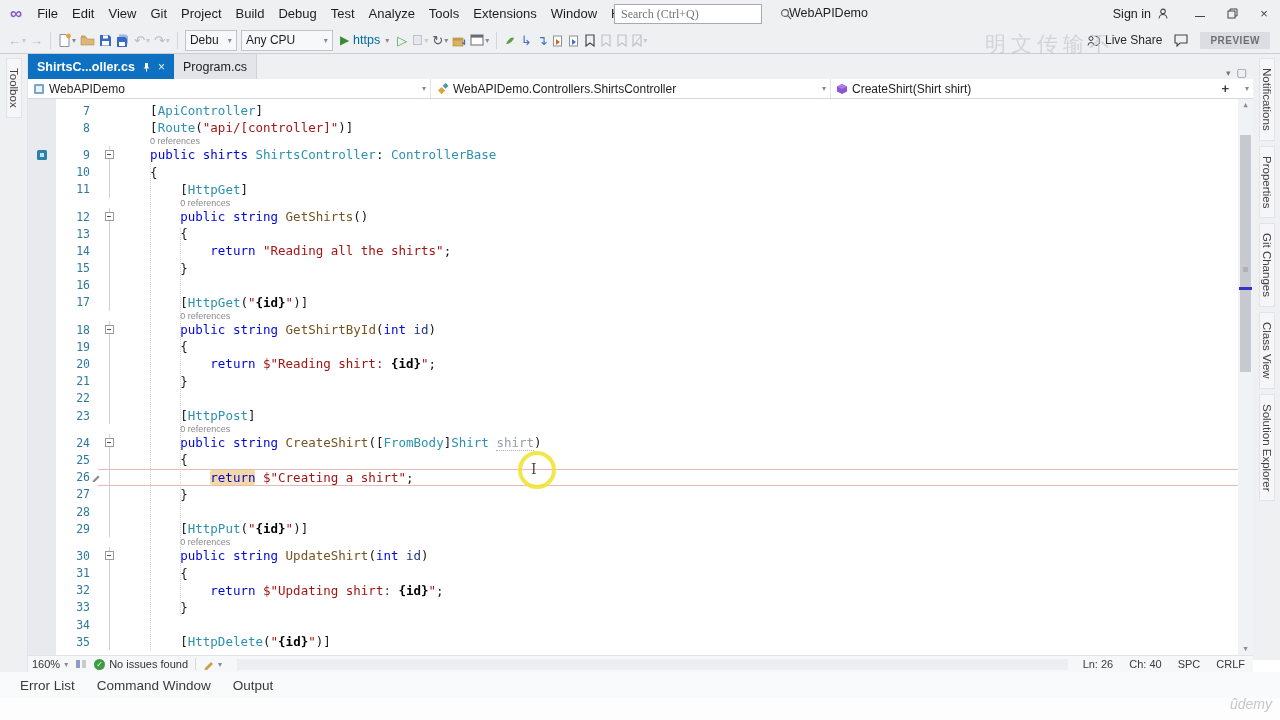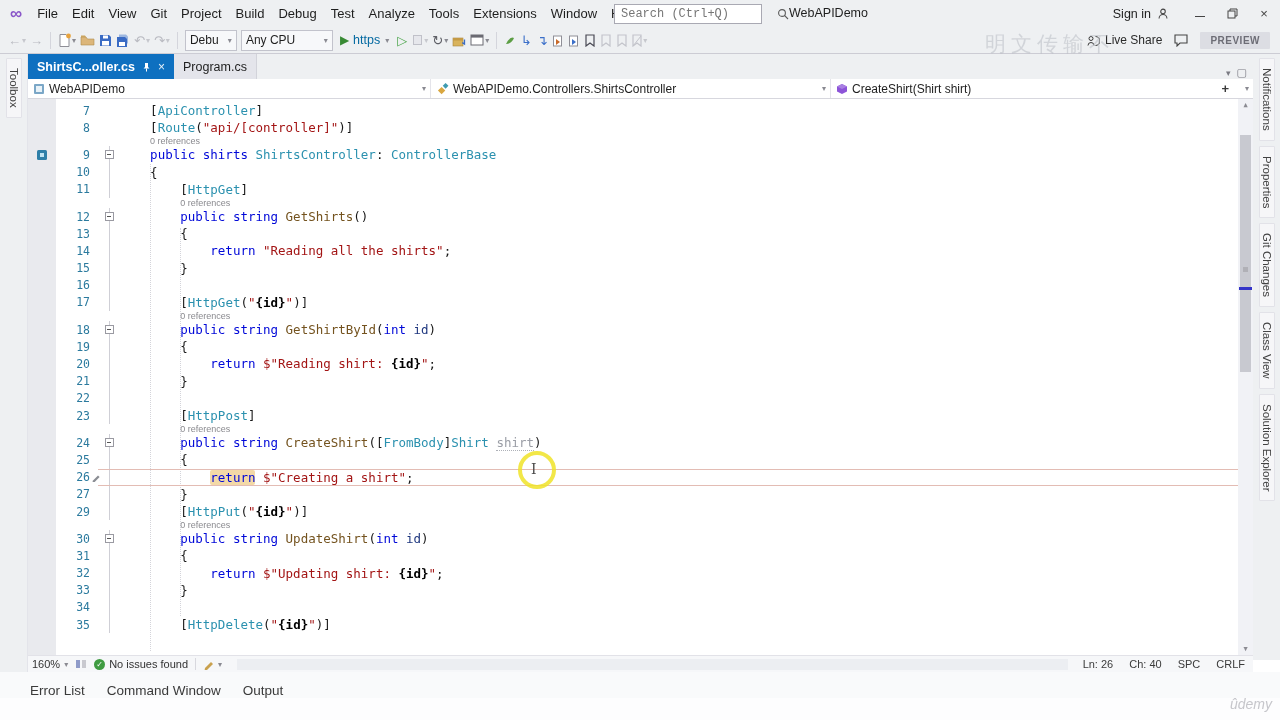--- a/index.html
+++ b/index.html
@@ -10,21 +10,21 @@
 
   
   .chrome{position:absolute;left:0;top:0;right:0;height:54px;background:#eef0f2;border-bottom:1px solid #ccccd4}
   .titlebar{position:absolute;left:0;top:0;right:0;height:27px;display:flex;align-items:center}
   .vslogo{font-size:17px;font-weight:bold;color:#8a57c9;padding:0 8px 0 10px;line-height:1}
   .menubar{display:flex;align-items:flex-start;height:100%}
   .menu-item{padding:0 7px;font-size:13px;color:#1e1e1e;line-height:27px;cursor:default}
   .searchbox{position:absolute;left:614px;top:4px;width:148px;height:20px;background:#fff;
              border:1px solid #a9a9b3;display:flex;align-items:center}
   .searchbox input{flex:1;border:none;outline:none;font-size:12px;color:#ec4899;padding:0 4px 0 6px;
-                   font-family:Liberation Mono, monospace;background:transparent}
+                   font-family:Liberation Serif, serif;background:transparent}
   .sol-title{position:absolute;left:789px;top:6px;font-size:12.5px;color:#1e1e1e}
   .title-right{position:absolute;right:0;top:0;height:27px;display:flex;align-items:center}
   .signin{display:flex;align-items:center;gap:5px;padding:0 14px;font-size:12.5px}
   .winbtn{width:32px;height:27px;display:flex;align-items:center;justify-content:center;color:#444;font-size:13px}
   .min-glyph{display:inline-block;width:10px;border-bottom:1.4px solid #444;margin-top:6px}
 
   .toolbar{position:absolute;left:0;top:27px;right:0;height:26px;display:flex;align-items:center;padding-left:6px}
   .tbtn{display:flex;align-items:center;justify-content:center;min-width:16px;height:22px;padding:0 2px;border-radius:2px}
   .gi{font-size:13px;line-height:1}
   .dis{color:#b9bac1}
@@ -110,21 +110,21 @@
   .ed-status .hsb{flex:1;height:11px;background:#eceef2;margin:0 8px}
   .zoombox{display:flex;align-items:center;gap:3px}
   .health{display:flex;align-items:center;gap:4px}
   .health .hdot{width:11px;height:11px;border-radius:50%;background:#3f9b41;color:#fff;font-size:8px;
                 display:flex;align-items:center;justify-content:center}
   .mini-sep{width:1px;height:12px;background:#d8d8de}
   .pos-items{display:flex;align-items:center;gap:16px;font-size:11px;color:#3b3b3b}
 
   
   .bottom-tabs{position:absolute;left:0;right:0;top:672px;height:26px;background:#f9fafb;
-               display:flex;align-items:flex-end;gap:22px;padding-left:30px;font-size:13.5px;color:#3a3a3a}
+               display:flex;align-items:center;gap:22px;padding-left:20px;font-size:13.5px;color:#3a3a3a}
   .bottom-area{position:absolute;left:0;right:0;top:698px;bottom:0;background:#fdfdfe}
 
   
   .wm-top{position:absolute;left:985px;top:30px;font-size:21px;letter-spacing:5px;color:rgba(186,189,197,.55);
           z-index:50;pointer-events:none;font-family:"DejaVu Sans",sans-serif}
   .wm-bottom{position:absolute;right:8px;top:696px;font-size:14px;color:#c6c6cb;z-index:50;font-style:italic}
 
   svg{display:block}
 </style>
 </head>
@@ -593,20 +593,28 @@
             <div class="fold-cell has-line"></div>
             <div class="code-cell"><span class="tk-p">            </span><span class="tk-k hl">return</span><span class="tk-p"> </span><span class="tk-s">$"Creating a shirt"</span><span class="tk-p">;</span></div>
           </div>
         </div>
         <div class="code-row">
           <div class="margin-cell"></div>
           <div class="num-cell">27</div>
           <div class="line-body">
             <div class="fold-cell has-line"></div>
             <div class="code-cell"><span class="tk-p">        </span><span class="tk-p">}</span></div>
+          </div>
+        </div>
+        <div class="code-row">
+          <div class="margin-cell"></div>
+          <div class="num-cell">28</div>
+          <div class="line-body">
+            <div class="fold-cell has-line"></div>
+            <div class="code-cell"><span class="tk-p"></span></div>
           </div>
         </div>
         <div class="code-row">
           <div class="margin-cell"></div>
           <div class="num-cell">29</div>
           <div class="line-body">
             <div class="fold-cell has-line"></div>
             <div class="code-cell"><span class="tk-p">        </span><span class="tk-p">[</span><span class="tk-t">HttpPut</span><span class="tk-p">(</span><span class="tk-s">"</span><span class="tk-i">{id}</span><span class="tk-s">"</span><span class="tk-p">)]</span></div>
           </div>
         </div>

